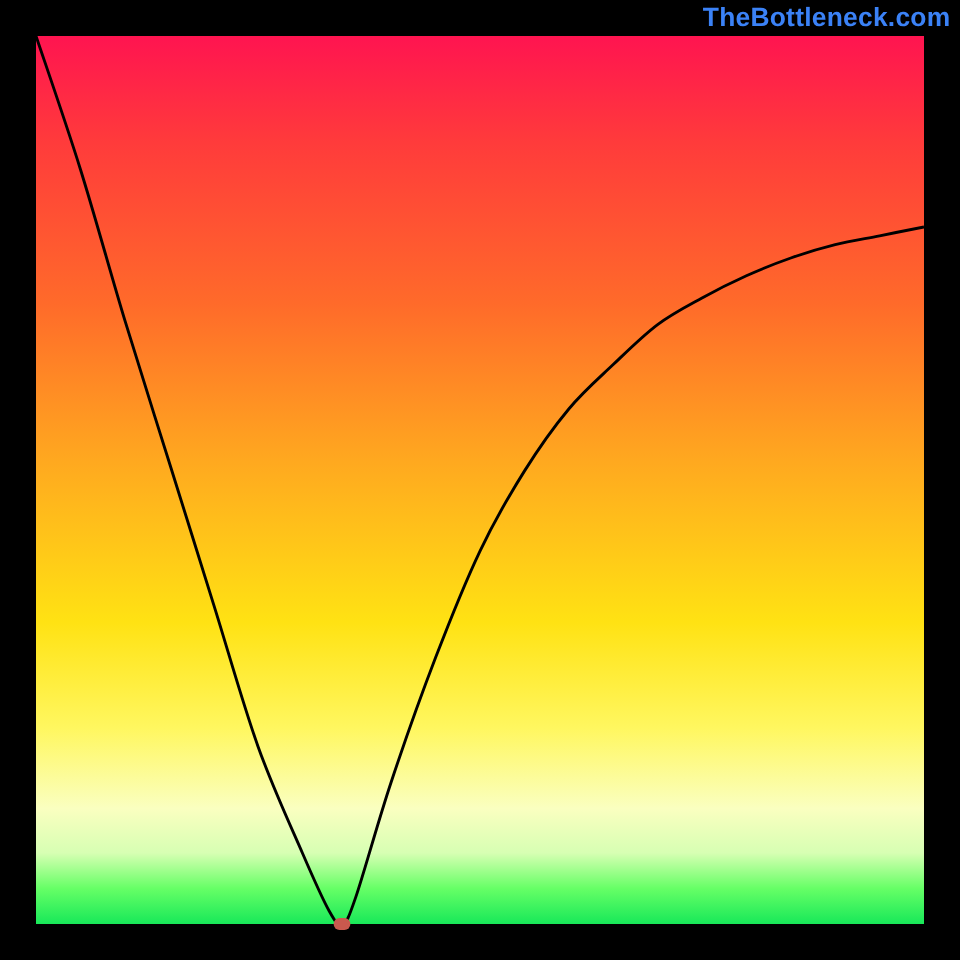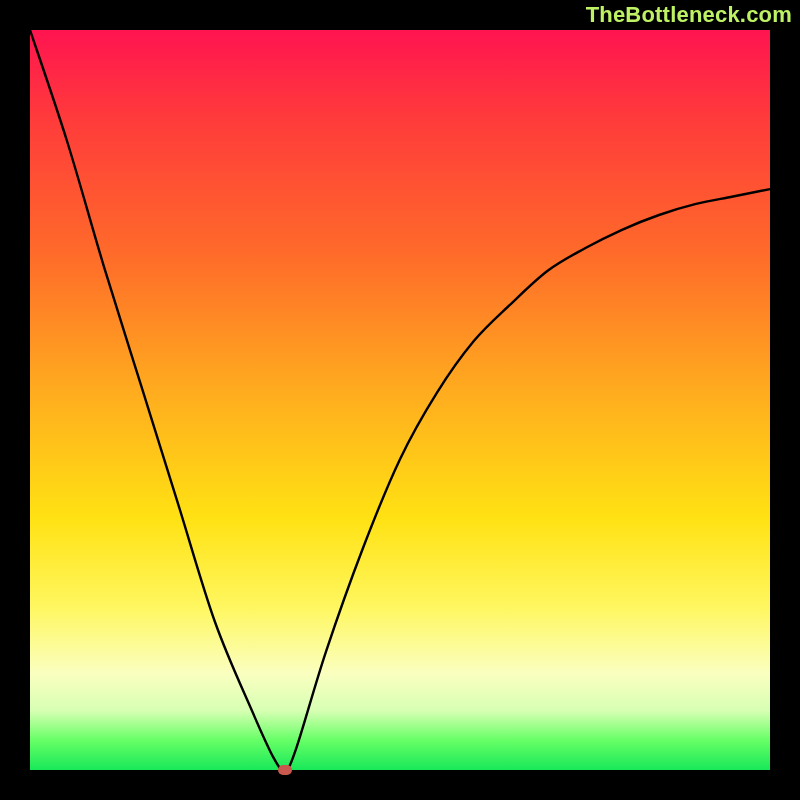--- a/index.html
+++ b/index.html
@@ -13,21 +13,21 @@
   .wrap {
     position: relative;
     width: 800px;
     height: 800px;
     background: #000;
   }
   .watermark {
     position: absolute;
     top: 2px;
     right: 8px;
-    color: #bef264;
+    color: #3b82f6;
     font-size: 22px;
     font-weight: 600;
     letter-spacing: 0.2px;
     z-index: 10;
     user-select: none;
   }
   .plot {
     position: absolute;
     left: 30px;
     top: 30px;

